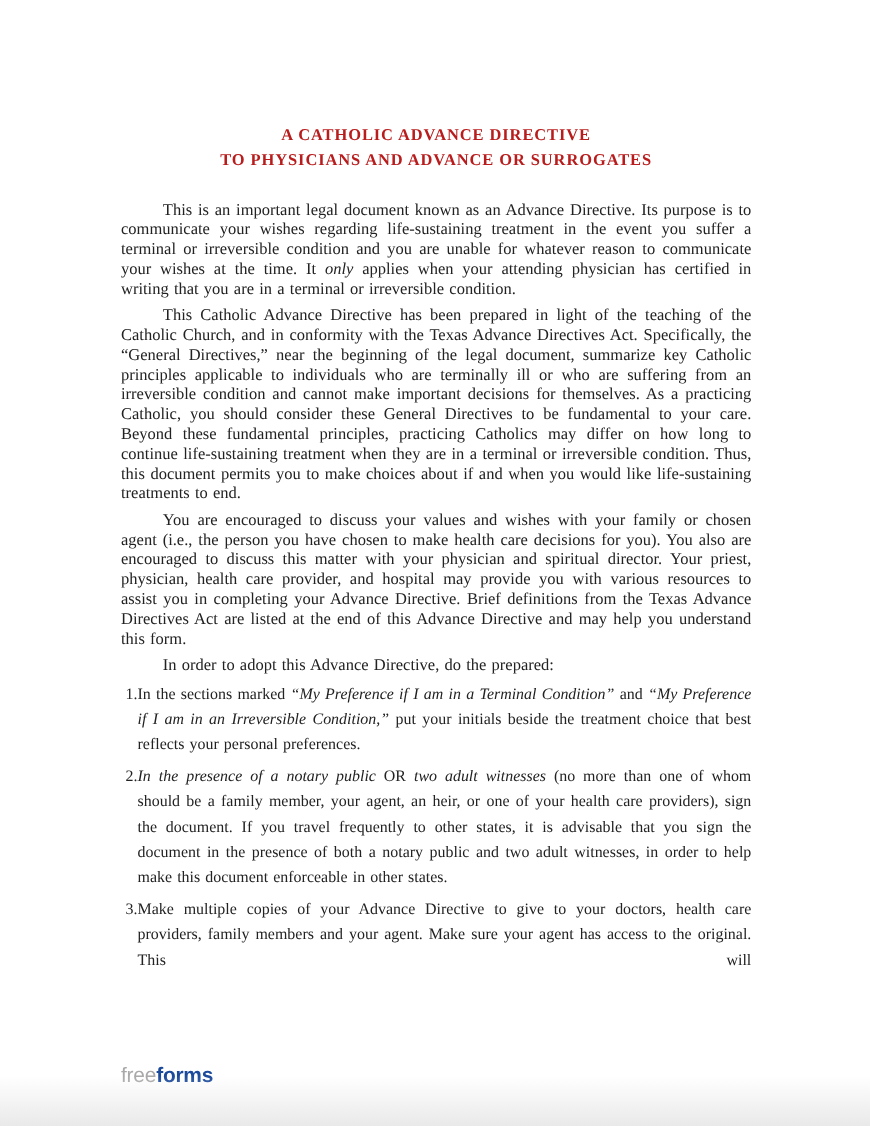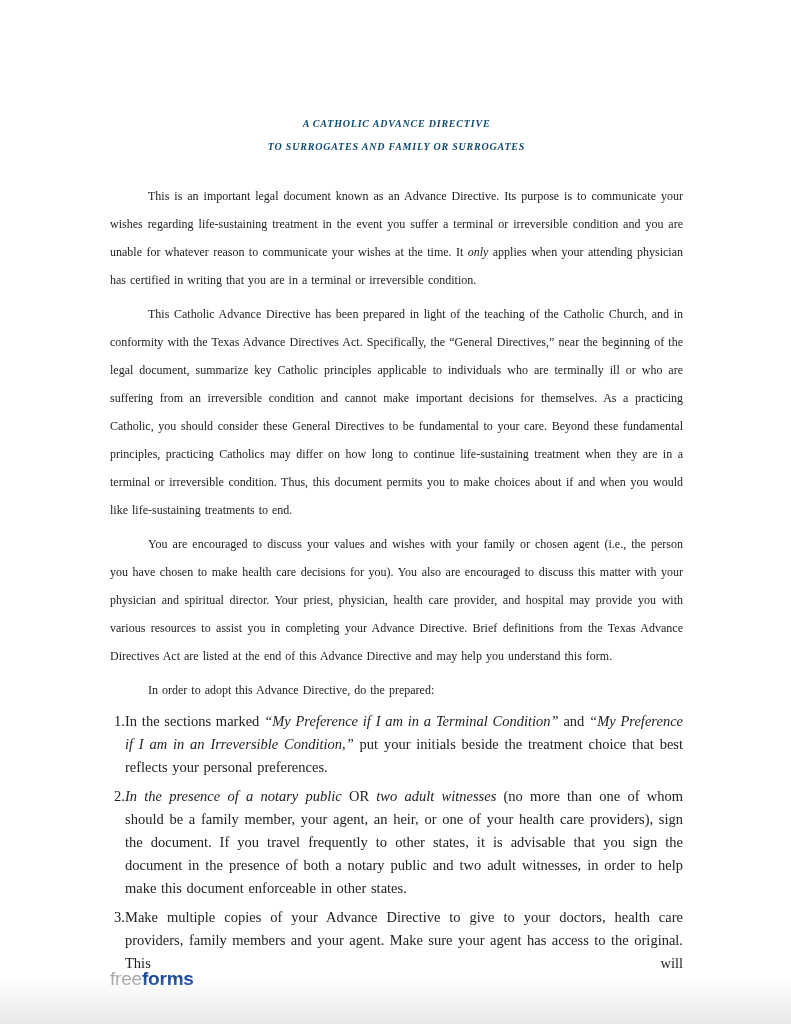--- a/index.html
+++ b/index.html
@@ -17,35 +17,34 @@
     color: #222222;
   }
   .content {
     position: absolute;
     left: 110px;
     top: 112px;
     width: 573px;
   }
   .doc-title {
     margin: 0 0 24px 0;
-    font-size: 10px;
+    font-size: 15px;
     font-weight: bold;
     line-height: 23px;
     text-align: center;
     letter-spacing: 0.8px;
-    color: #0c4a6e;
-    font-style: italic;
+    color: #b91c1c;
   }
   .doc-title .title-line {
     display: block;
   }
   .para {
     margin: 0 0 6px 0;
-    font-size: 12px;
-    line-height: 28px;
+    font-size: 15px;
+    line-height: 18px;
     text-align: justify;
     text-indent: 38px;
     word-spacing: 1px;
   }
   .list {
     margin-top: 2px;
   }
   .li {
     position: relative;
     margin: 0 0 7px 0;
@@ -93,21 +92,21 @@
     pointer-events: none;
   }
 </style>
 </head>
 <body>
 
 <div class="page">
   <div class="content">
     <h1 class="doc-title">
       <span class="title-line">A CATHOLIC ADVANCE DIRECTIVE</span>
-      <span class="title-line">TO SURROGATES AND FAMILY OR SURROGATES</span>
+      <span class="title-line">TO PHYSICIANS AND ADVANCE OR SURROGATES</span>
     </h1>
     <div id="paragraphs">
         <p class="para"><span class="run">This is an important legal document known as an Advance Directive. Its purpose is to communicate your wishes regarding life-sustaining treatment in the event you suffer a terminal or irreversible condition and you are unable for whatever reason to communicate your wishes at the time. It </span><span class="run-italic">only</span><span class="run"> applies when your attending physician has certified in writing that you are in a terminal or irreversible condition.</span></p>
         <p class="para"><span class="run">This Catholic Advance Directive has been prepared in light of the teaching of the Catholic Church, and in conformity with the Texas Advance Directives Act. Specifically, the “General Directives,” near the beginning of the legal document, summarize key Catholic principles applicable to individuals who are terminally ill or who are suffering from an irreversible condition and cannot make important decisions for themselves. As a practicing Catholic, you should consider these General Directives to be fundamental to your care. Beyond these fundamental principles, practicing Catholics may differ on how long to continue life-sustaining treatment when they are in a terminal or irreversible condition. Thus, this document permits you to make choices about if and when you would like life-sustaining treatments to end.</span></p>
         <p class="para"><span class="run">You are encouraged to discuss your values and wishes with your family or chosen agent (i.e., the person you have chosen to make health care decisions for you). You also are encouraged to discuss this matter with your physician and spiritual director. Your priest, physician, health care provider, and hospital may provide you with various resources to assist you in completing your Advance Directive. Brief definitions from the Texas Advance Directives Act are listed at the end of this Advance Directive and may help you understand this form.</span></p>
         <p class="para"><span class="run">In order to adopt this Advance Directive, do the prepared:</span></p>
       </div>
     <div id="list" class="list">
         <div class="li"><span class="li-num">1.</span><span class="run">In the sections marked </span><span class="run-italic">“My Preference if I am in a Terminal Condition”</span><span class="run"> and </span><span class="run-italic">“My Preference if I am in an Irreversible Condition,”</span><span class="run"> put your initials beside the treatment choice that best reflects your personal preferences.</span></div>
         <div class="li"><span class="li-num">2.</span><span class="run-italic">In the presence of a notary public</span><span class="run"> OR </span><span class="run-italic">two adult witnesses</span><span class="run"> (no more than one of whom should be a family member, your agent, an heir, or one of your health care providers), sign the document. If you travel frequently to other states, it is advisable that you sign the document in the presence of both a notary public and two adult witnesses, in order to help make this document enforceable in other states.</span></div>

